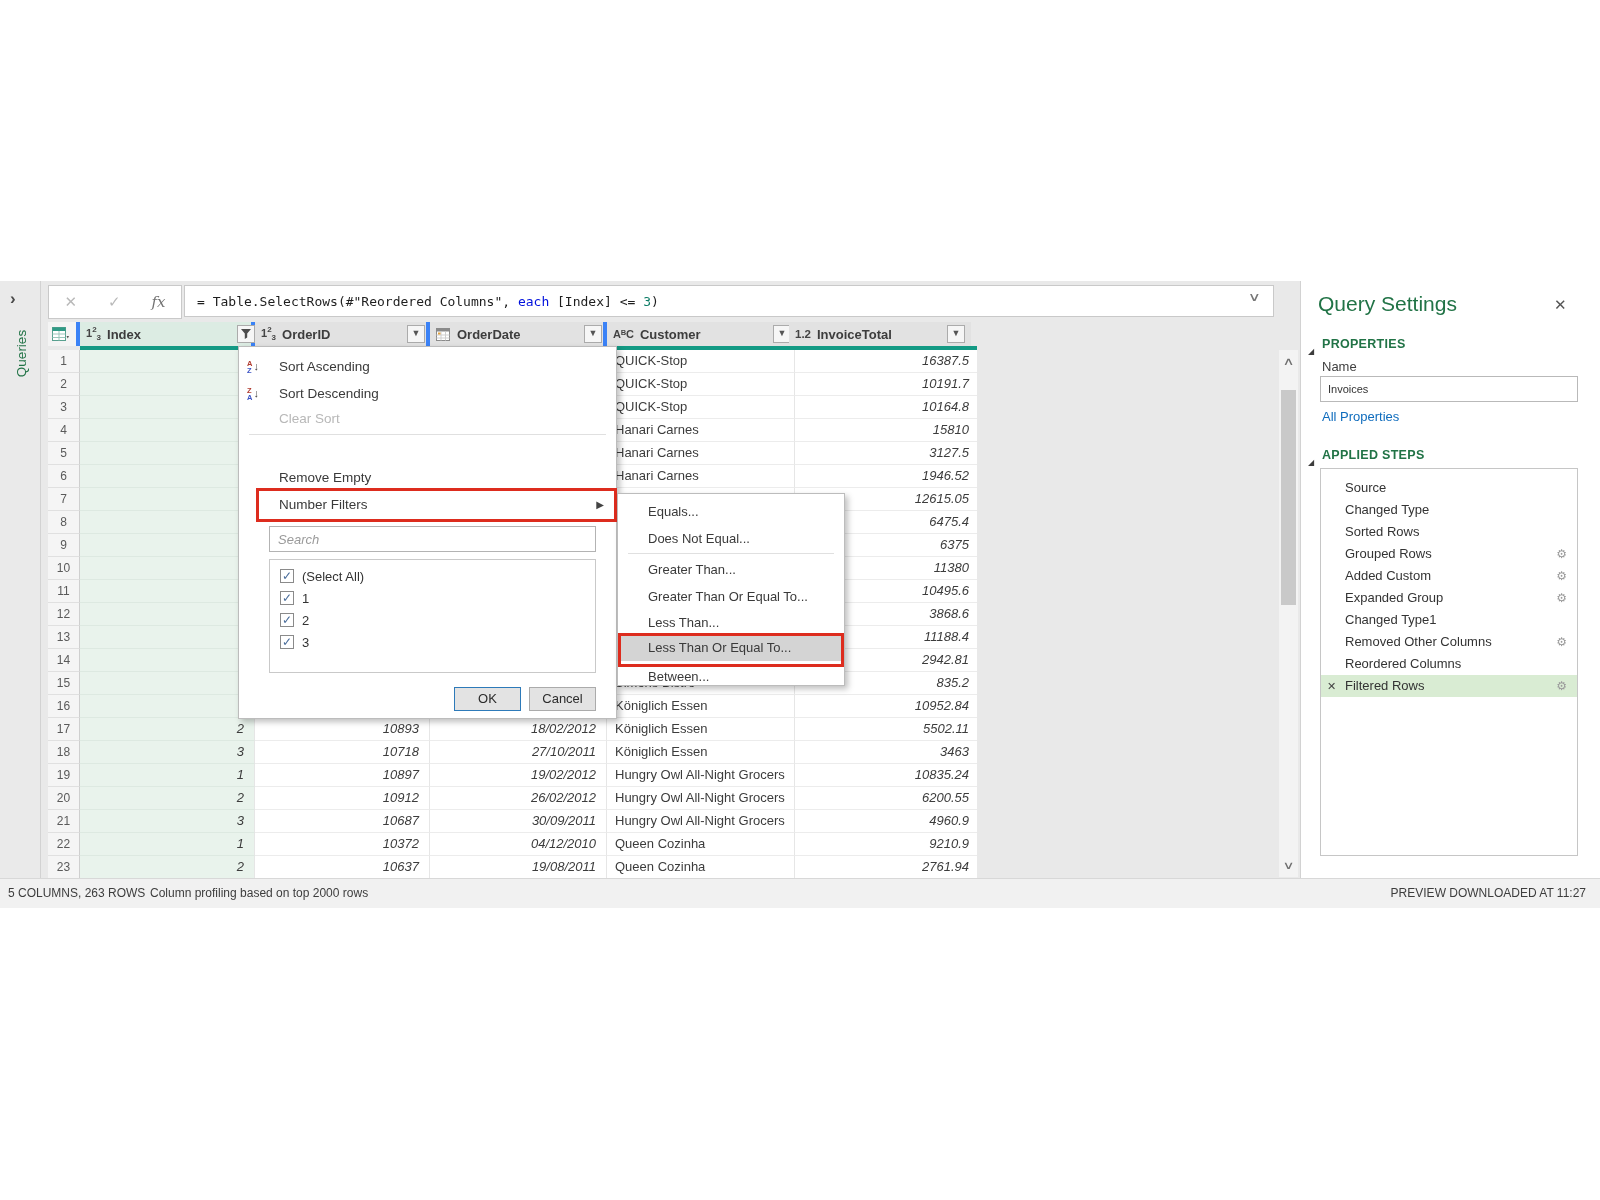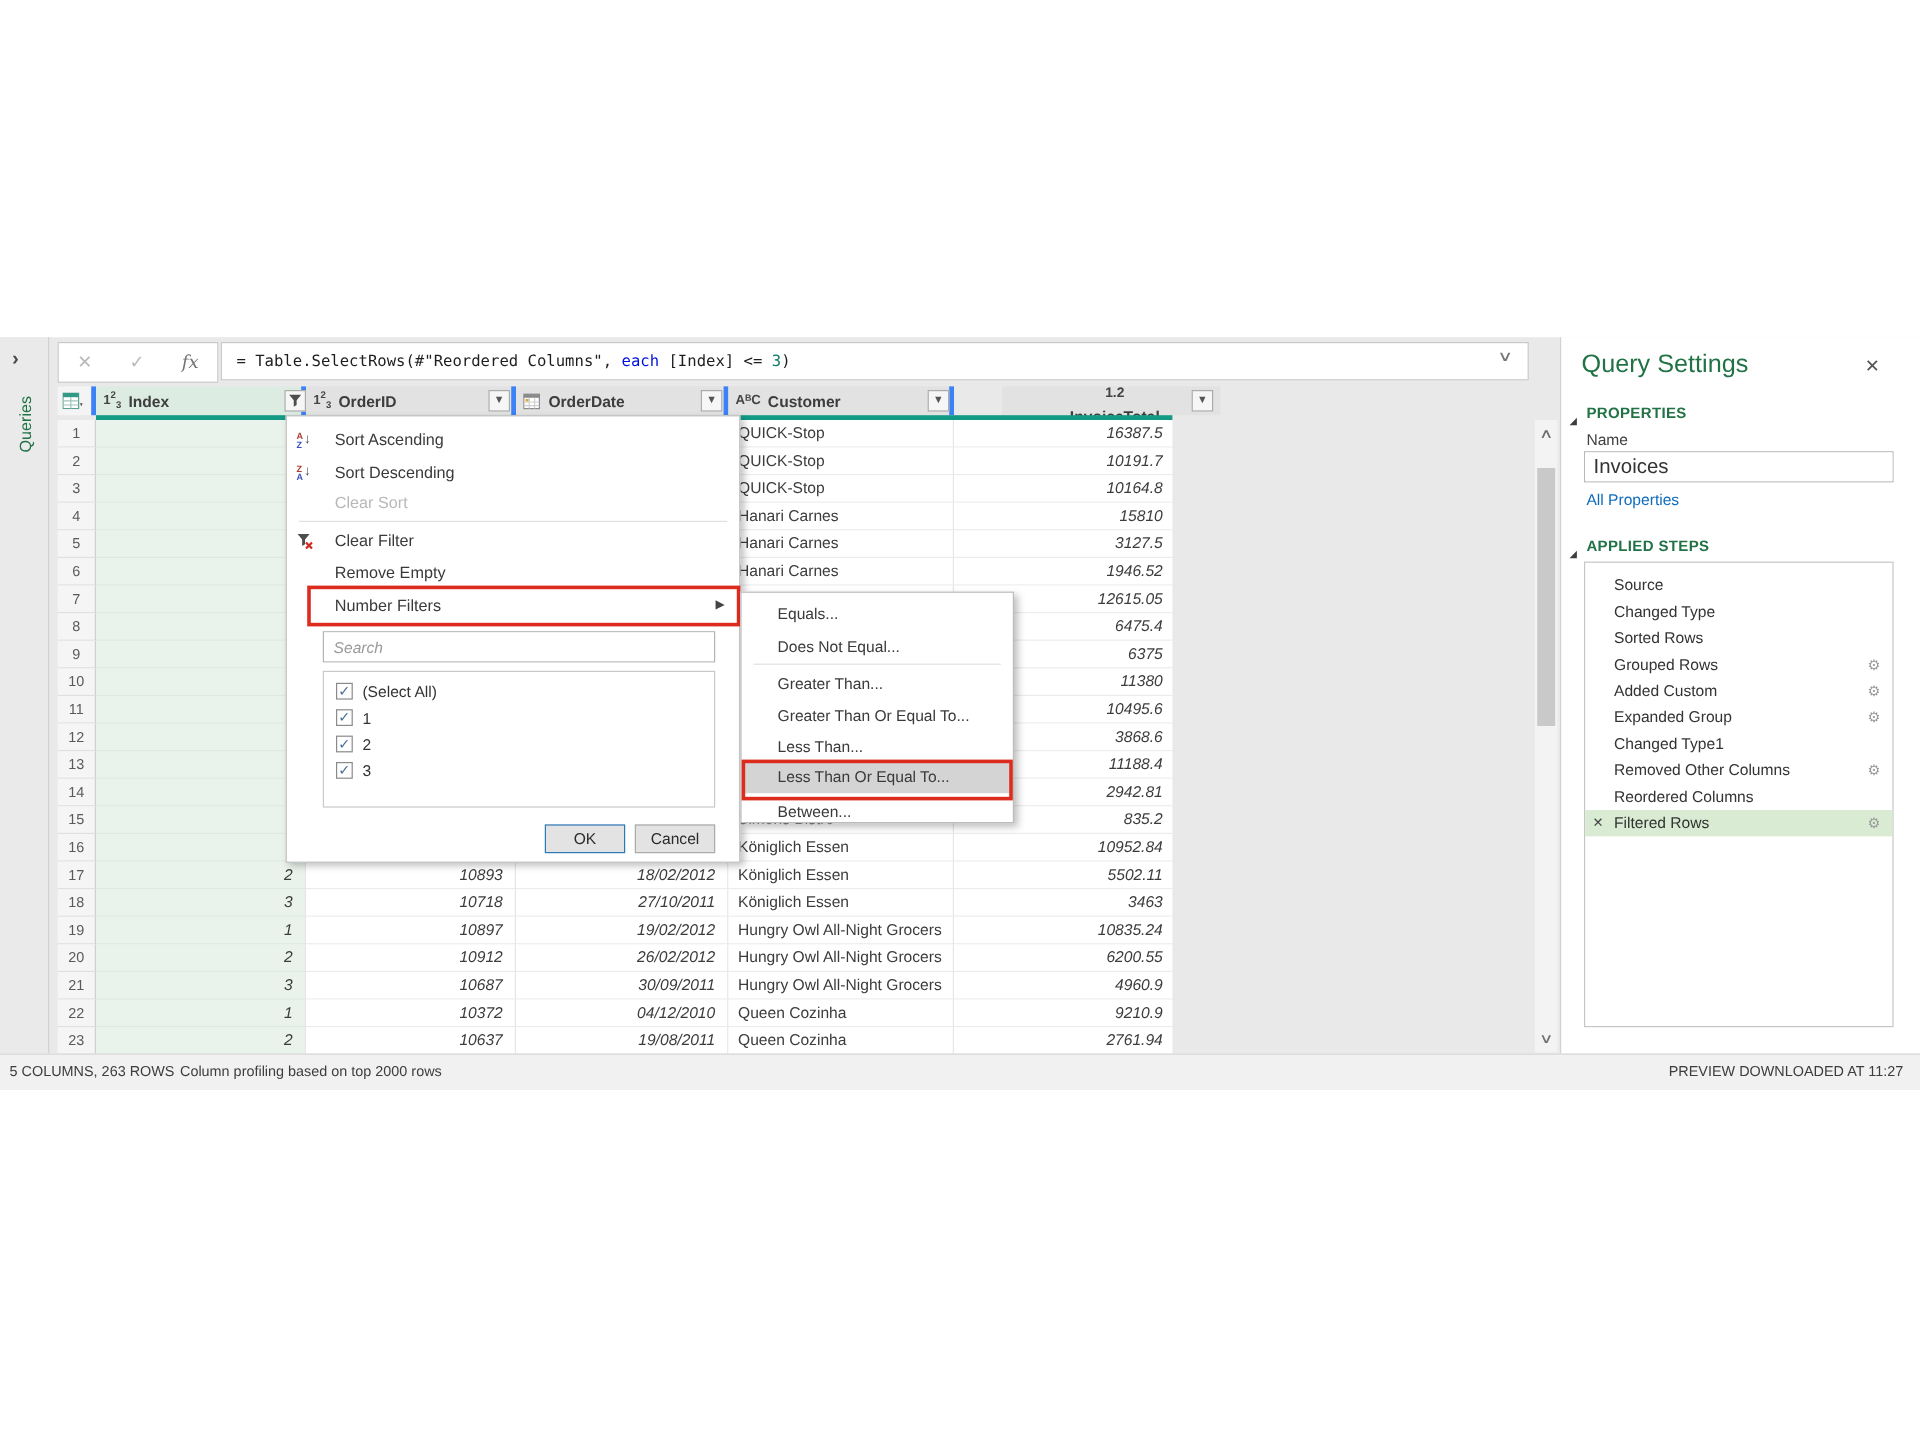--- a/index.html
+++ b/index.html
@@ -25,21 +25,21 @@
   #fb-input .num{color:#0e7d67;}
   #fb-expand{left:1250px;top:290px;color:#777;font-size:12px;transform:scaleX(1.5);}
   
   .hd{top:322px;height:24px;background:#e2e2e2;border-right:4px solid #3b82f6;box-sizing:border-box;
       font-size:13px;font-weight:bold;color:#3d3d3d;display:flex;align-items:center;gap:6px;padding-left:6px;}
   #hd-corner{left:48px;width:32px;background:#f4f4f4;padding-left:4px;gap:1px;}
   #hd-index{left:80px;width:175px;background:#dcece3;}
   #hd-orderid{left:255px;width:175px;}
   #hd-orderdate{left:430px;width:177px;}
   #hd-customer{left:607px;width:188px;}
-  #hd-invoice{left:835px;width:182px;border-right:none;flex-direction:column;}
+  #hd-invoice{left:789px;width:182px;border-right:none;}
   .t123{font-size:11px;font-weight:bold;color:#444;line-height:10px;white-space:nowrap;}
   .t123 sup,.t123 sub{font-size:8px;}
   .tabc{font-size:11px;font-weight:bold;color:#444;}
   .t12{font-size:11.5px;font-weight:bold;color:#444;}
   .hd-dd{position:absolute;top:3px;width:18px;height:18px;background:#f6f6f6;border:1px solid #ababab;
          box-sizing:border-box;text-align:center;line-height:15px;font-size:9px;color:#555;}
   #underline{left:80px;top:346px;width:897px;height:4px;background:#139a84;}
   
   #grid-rows{left:48px;top:350px;width:929px;height:529px;}
   .tr{position:absolute;left:0;width:929px;height:23px;}
@@ -94,21 +94,21 @@
        padding-left:30px;box-sizing:border-box;}
   .smi.hl{background:#d4d4d4;}
   
   #qs-panel{left:1300px;top:281px;width:300px;height:597px;background:#ffffff;border-left:1px solid #d2d2d2;box-sizing:border-box;}
   #qs-title{left:1318px;top:292px;font-size:21px;color:#217346;}
   #qs-close{left:1554px;top:296px;font-size:15px;color:#555;cursor:pointer;}
   .sect-hd{font-size:12.5px;font-weight:bold;color:#217346;letter-spacing:.3px;}
   .tri{font-size:8px;color:#3d3d3d;}
   #qs-name-label{left:1322px;top:359px;font-size:13px;color:#404040;}
   #qs-name-input{left:1320px;top:376px;width:258px;height:26px;border:1px solid #b9b9b9;box-sizing:border-box;}
-  #qs-name-input input{width:100%;height:100%;border:none;outline:none;font-size:17px;color:#333;
+  #qs-name-input input{width:100%;height:100%;border:none;outline:none;font-size:11px;color:#333;
                        padding:0 7px;box-sizing:border-box;font-family:"Liberation Sans",sans-serif;}
   #qs-allprops{left:1322px;top:409px;font-size:13px;color:#0f6cbd;cursor:pointer;}
   #steps-box{left:1320px;top:468px;width:258px;height:388px;border:1px solid #c6c6c6;background:#fff;box-sizing:border-box;}
   .step{position:absolute;left:0;width:100%;height:22px;line-height:22px;font-size:13px;color:#333;box-sizing:border-box;}
   .step .step-label{position:absolute;left:24px;white-space:nowrap;}
   .step .step-gear{position:absolute;right:10px;top:0;color:#9a9a9a;font-size:12px;font-family:"DejaVu Sans",sans-serif;}
   .step.sel{background:#d9ecd3;}
   .step .step-x{position:absolute;left:6px;font-size:11px;color:#444;}
   
   #status-bar{left:0;top:878px;width:1600px;height:30px;background:#f1f1f1;border-top:1px solid #d8d8d8;box-sizing:border-box;}
@@ -405,29 +405,20 @@
             </span>
             <span class="arr">↓</span>
           </span>
       </span>
       <span>Sort Descending</span>
     </div>
     <div class="mi disabled" style="top:60px;height:24px;line-height:24px;">
       <span>Clear Sort</span>
     </div>
     <div class="msep" style="top:87px;"></div>
-    <div class="mi" style="top:90px;">
-      <span class="mic" style="position:absolute;">
-        <svg width="15" height="14" viewBox="0 0 15 14">
-          <path d="M1 1 H11 L7.2 5.5 V9.5 L4.8 11 V5.5 Z" fill="#4d4d4d"></path>
-          <path d="M8 8 L13 13 M13 8 L8 13" stroke="#cc2a1d" stroke-width="1.8"></path>
-        </svg>
-      </span>
-      <span>Clear Filter</span>
-    </div>
     <div class="mi" style="top:144px;height:28px;line-height:28px;">
       <span>Number Filters</span>
       <span class="subarrow" style="line-height:28px;">▶</span>
     </div>
     <div class="mi" style="top:117px;">
       <span>Remove Empty</span>
     </div>
     <div class="redbox" style="left:17px;top:141px;width:355px;height:28px;"></div>
 
     <div id="search-box">

